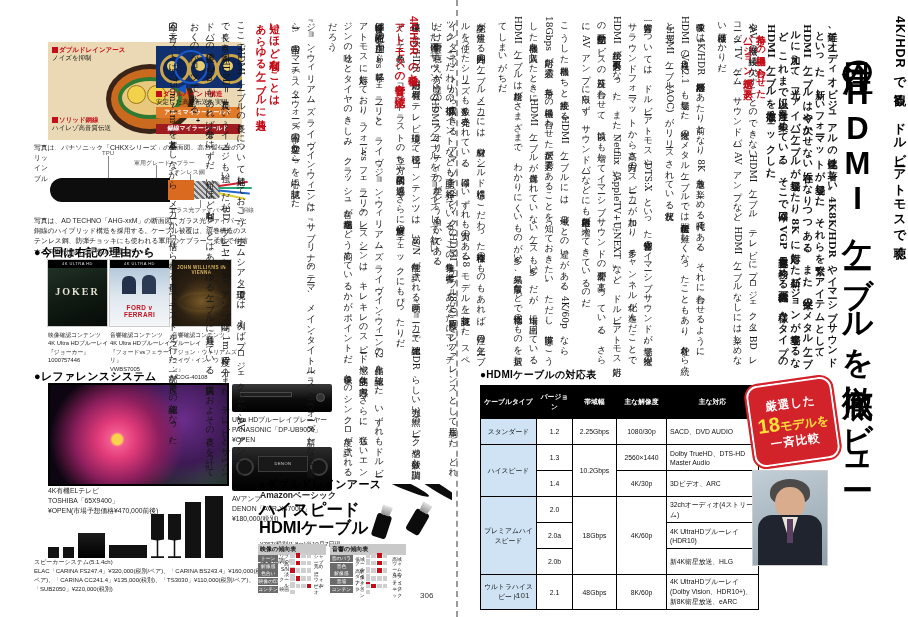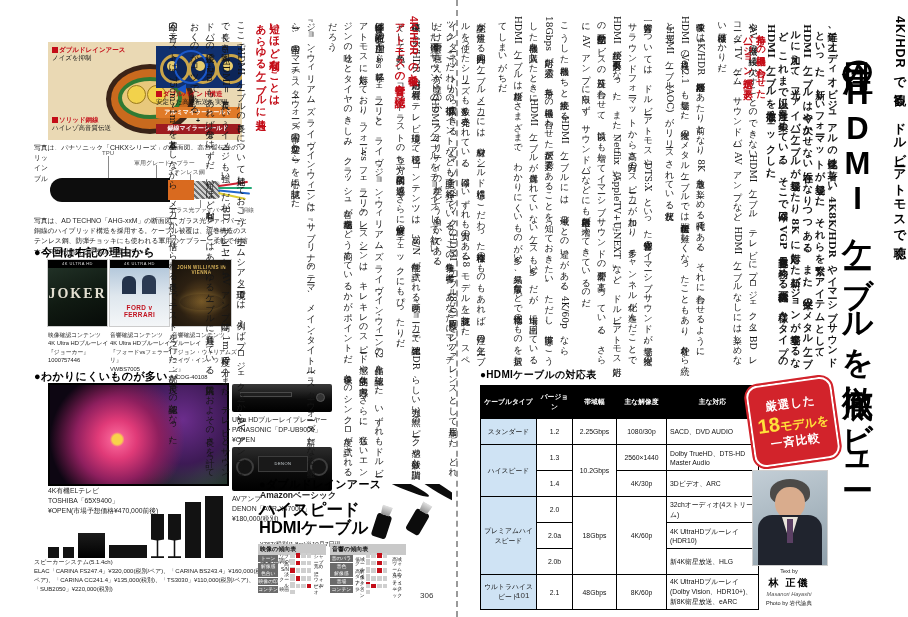--- a/index.html
+++ b/index.html
@@ -195,21 +195,21 @@
     <div class="cw-lab" style="left:120px;top:56px;">ガラス光ファイバー</div>
     <div class="cw-lab" style="left:192px;top:56px;">銅線</div>
   </div>
 
   <div class="cap" style="left:34px;top:216px;width:216px;">写真は、AD TECHNO「AHG-xxM」の断面図。ガラス光ファイバーと銅線のハイブリッド構造を採用する。ケーブル被覆は、縦巻構造のステンレス鋼、防弾チョッキにも使われる軍用のケブラー、柔軟で伸縮するTPU樹脂構造で導体を覆っている</div>
 
   <div class="h-sec" style="left:34px;top:245px;">●今回は右記の理由から</div>
 
   <div class="cover" style="left:48px;background:linear-gradient(160deg,#24352a 0%,#101a12 55%,#070b08 100%);">
     <div class="fmt">4K ULTRA HD</div>
-    <div class="ct" style="top:26px;color:#e4e0d2;font-size:14px;letter-spacing:2px;font-family:'Liberation Serif',serif;">JOKER</div>
+    <div class="ct" style="top:26px;color:#e4e0d2;font-size:10px;letter-spacing:2px;font-family:'Liberation Serif',serif;">JOKER</div>
   </div>
   <div class="cover" style="left:110px;background:linear-gradient(#a9c0d6 0%,#dfe7ee 55%,#f4f6f8 100%);">
     <div class="fmt">4K ULTRA HD</div>
     <div style="position:absolute;left:12px;top:16px;width:14px;height:18px;border-radius:6px 6px 0 0;background:#23324a;"></div>
     <div style="position:absolute;left:32px;top:15px;width:14px;height:19px;border-radius:6px 6px 0 0;background:#2b3a52;"></div>
     <div class="ct" style="top:44px;color:#c1121f;font-size:6.4px;letter-spacing:.4px;">FORD v FERRARI</div>
   </div>
   <div class="cover" style="left:172px;background:radial-gradient(circle at 50% 62%,#6a4d22 0%,#2c2012 45%,#14100a 100%);">
     <div class="ct" style="top:5px;color:#d8b35a;font-size:4.6px;letter-spacing:.4px;">JOHN WILLIAMS IN VIENNA</div>
     <div style="position:absolute;left:8px;top:34px;width:44px;height:16px;border-radius:50%;background:radial-gradient(#caa54a22,#0000);box-shadow:0 0 6px #caa54a55;"></div>
@@ -220,21 +220,21 @@
 1000757446</div>
   <div class="cap-cover pre" style="left:110px;">音響確認コンテンツ
 4K Ultra HDブルーレイ
 『フォードvsフェラーリ』
 VWBS7005</div>
   <div class="cap-cover pre" style="left:172px;width:70px;">音響確認コンテンツ
 ブルーレイ
 『ジョン・ウィリアムズ ライヴ・イン・ウィーン』
 UCOG-40108</div>
 
-  <div class="h-sec" style="left:34px;top:369px;">●わかりにくいものが多い</div>
+  <div class="h-sec" style="left:34px;top:369px;">●レファレンスシステム</div>
 
   <div class="tv">
       <div class="flower"></div>
     </div>
   <div class="cap pre" style="left:48px;top:486px;width:180px;">4K有機ELテレビ
 TOSHIBA「65X9400」
 ¥OPEN(市場予想価格¥470,000前後)</div>
 
   <div class="bdp">
     <div class="tray"></div>
@@ -460,22 +460,16 @@
     <span class="b3">一斉比較</span>
   </div>
 
   <div class="author">
     <div class="hair"></div>
     <div class="face"></div>
     <div class="suit"></div>
     <div class="shirt"></div>
     <div class="tie"></div>
   </div>
-  <div class="credits">
-    <div>Text by</div>
-    <div class="name">林 正儀</div>
-    <div class="romaji">Masanori Hayashi</div>
-    <div>Photo by 岩代論典</div>
-  </div>
 
   <div class="pagenum" style="left:516px;top:591px;">101</div>
 
 </div>
 
 </body></html>

